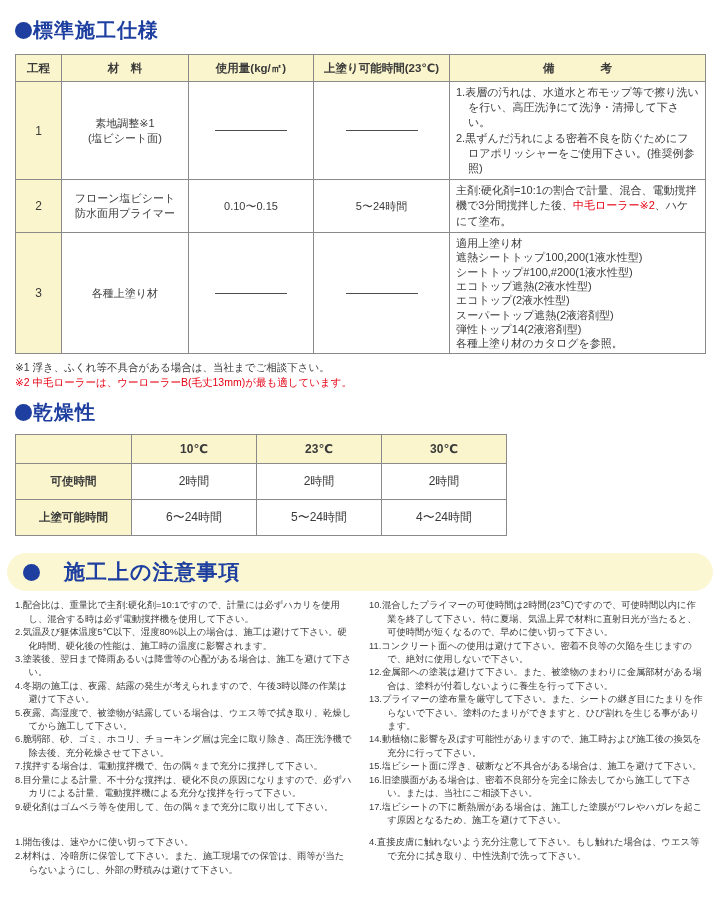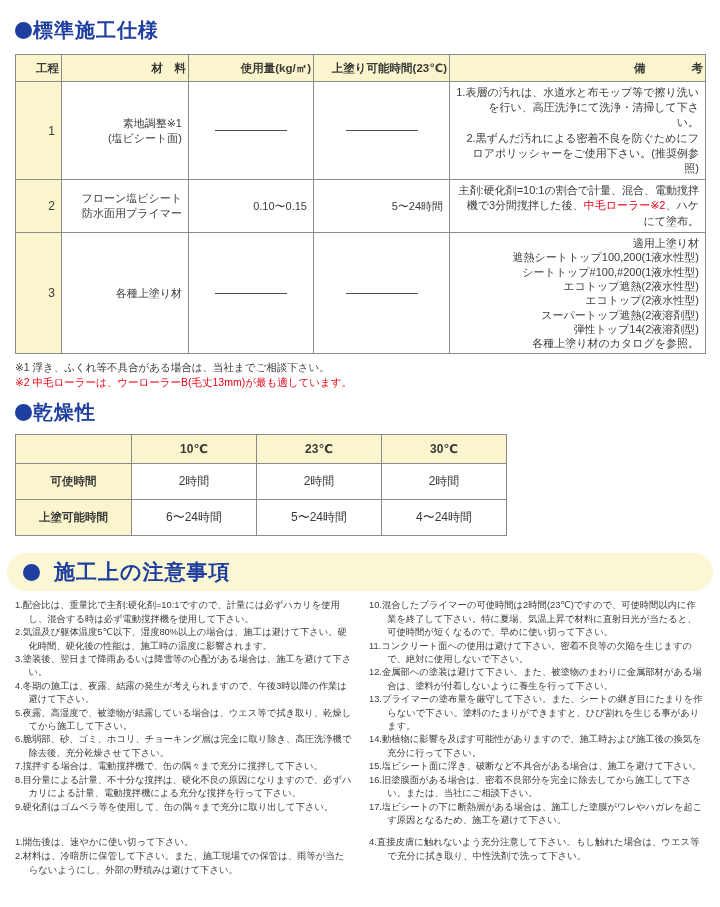--- a/index.html
+++ b/index.html
@@ -15,28 +15,28 @@
   .page{padding:18px 15px 0 15px;}
 
   
   .sec-head{display:flex;align-items:center;gap:1px;height:24px;}
   .bullet{width:17px;height:17px;border-radius:50%;background:var(--blue);flex:0 0 auto;}
   .sec-title{color:var(--blue);font-weight:bold;font-size:20px;letter-spacing:1px;white-space:nowrap;}
 
   
   .banner{
     background:var(--banner);border-radius:19px;height:38px;margin:0 -8px;
-    display:flex;align-items:center;gap:14px;padding:0 16px;
+    display:flex;align-items:center;gap:24px;padding:0 16px;
   }
   .banner .sec-title{font-size:21px;}
 
   
   table{border-collapse:collapse;}
   .spec{width:690px;margin-top:12px;font-size:11px;table-layout:fixed;}
-  .spec th,.spec td{border:1px solid var(--border);padding:3px 6px;vertical-align:middle;text-align:right;}
+  .spec th,.spec td{border:1px solid var(--border);padding:3px 6px;vertical-align:middle;}
   .spec th{background:var(--yellow);font-weight:bold;font-size:11.5px;height:27px;padding:2px;}
   .col-process{width:46px;} .col-material{width:127px;} .col-amount{width:125px;}
   .col-time{width:136px;} .col-remarks{width:256px;}
   .cell-process{background:var(--yellow);text-align:center;font-size:12px;}
   .cell-center{text-align:center;}
   .row-1{height:76px;} .row-2{height:53px;} .row-3{height:115px;}
   .dash{width:72px;border-top:1.5px solid #4c4c4c;margin:0 auto;}
   .remark-item{padding-left:1.1em;text-indent:-1.1em;line-height:1.38;}
   .remark-line{line-height:1.3;}
   .red{color:var(--red);}

